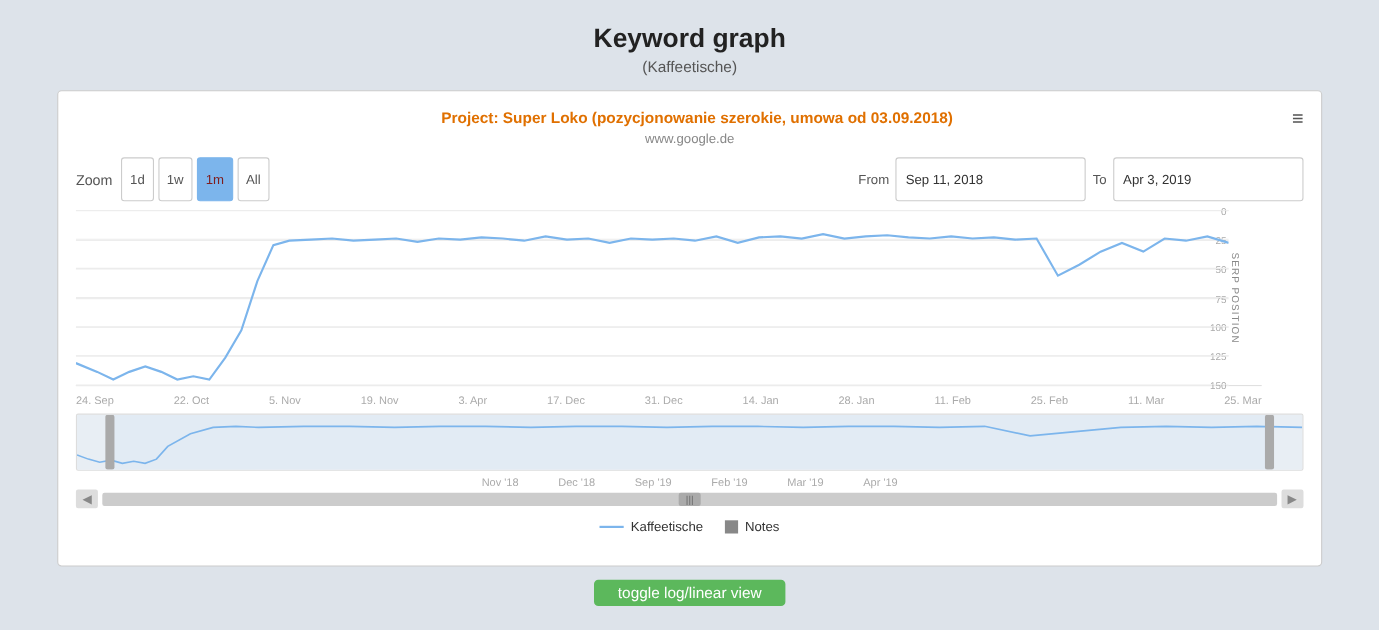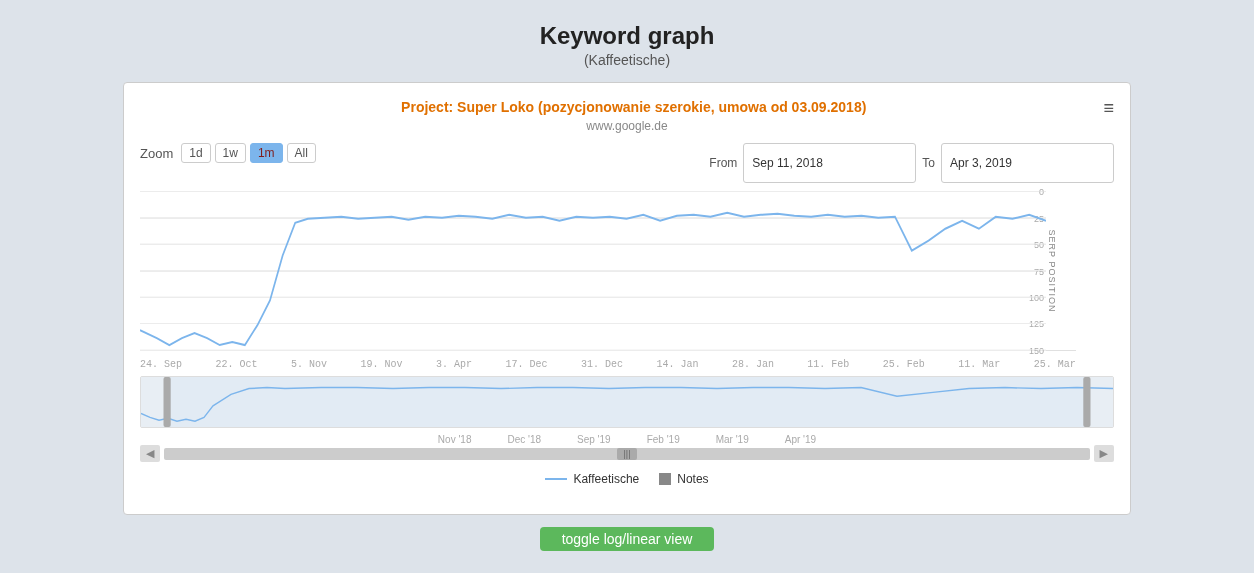--- a/index.html
+++ b/index.html
@@ -23,21 +23,21 @@
     .page-subtitle {
       font-size: 14px;
       color: #555;
       text-align: center;
       margin-bottom: 14px;
     }
     .chart-container {
       background: #fff;
       border: 1px solid #ccc;
       border-radius: 4px;
-      width: 1008px;
+      width: 1150px;
       padding: 16px 16px 16px 16px;
       position: relative;
     }
     .chart-header {
       display: flex;
       justify-content: space-between;
       align-items: flex-start;
       margin-bottom: 2px;
     }
     .project-title {
@@ -55,41 +55,41 @@
     }
     .domain-label {
       font-size: 12px;
       color: #888;
       text-align: center;
       margin-bottom: 10px;
     }
     .controls-row {
       display: flex;
       justify-content: space-between;
-      align-items: flex-start;
+      align-items: flex-end;
       margin-bottom: 8px;
       gap: 16px;
     }
     .zoom-controls {
       display: flex;
       align-items: center;
       gap: 4px;
     }
     .zoom-label {
       font-size: 13px;
       color: #555;
       margin-right: 4px;
     }
     .zoom-btn {
       font-size: 12px;
       color: #555;
       background: none;
       border: 1px solid #ccc;
       border-radius: 3px;
-      padding: 2px 7px;
+      padding: 12px 7px;
       cursor: pointer;
     }
     .zoom-btn.active {
       background: #7cb5ec;
       color: #7f1d1d;
       border-color: #7cb5ec;
     }
     .date-range {
       display: flex;
       align-items: center;
@@ -373,21 +373,21 @@
               1020,26
               1040,28
               1060,24
               1080,30
             "></polyline>
         </svg>
       </div>
       <span class="y-axis-label">SERP Position</span>
     </div>
 
-    <div class="x-axis-labels" style="padding-right:0; margin-right:0;font-family:Liberation Mono, monospace;">
+    <div class="x-axis-labels" style="padding-right:0; margin-right:0;">
       <span class="x-label">24. Sep</span>
       <span class="x-label">22. Oct</span>
       <span class="x-label">5. Nov</span>
       <span class="x-label">19. Nov</span>
       <span class="x-label">3. Apr</span>
       <span class="x-label">17. Dec</span>
       <span class="x-label">31. Dec</span>
       <span class="x-label">14. Jan</span>
       <span class="x-label">28. Jan</span>
       <span class="x-label">11. Feb</span>

